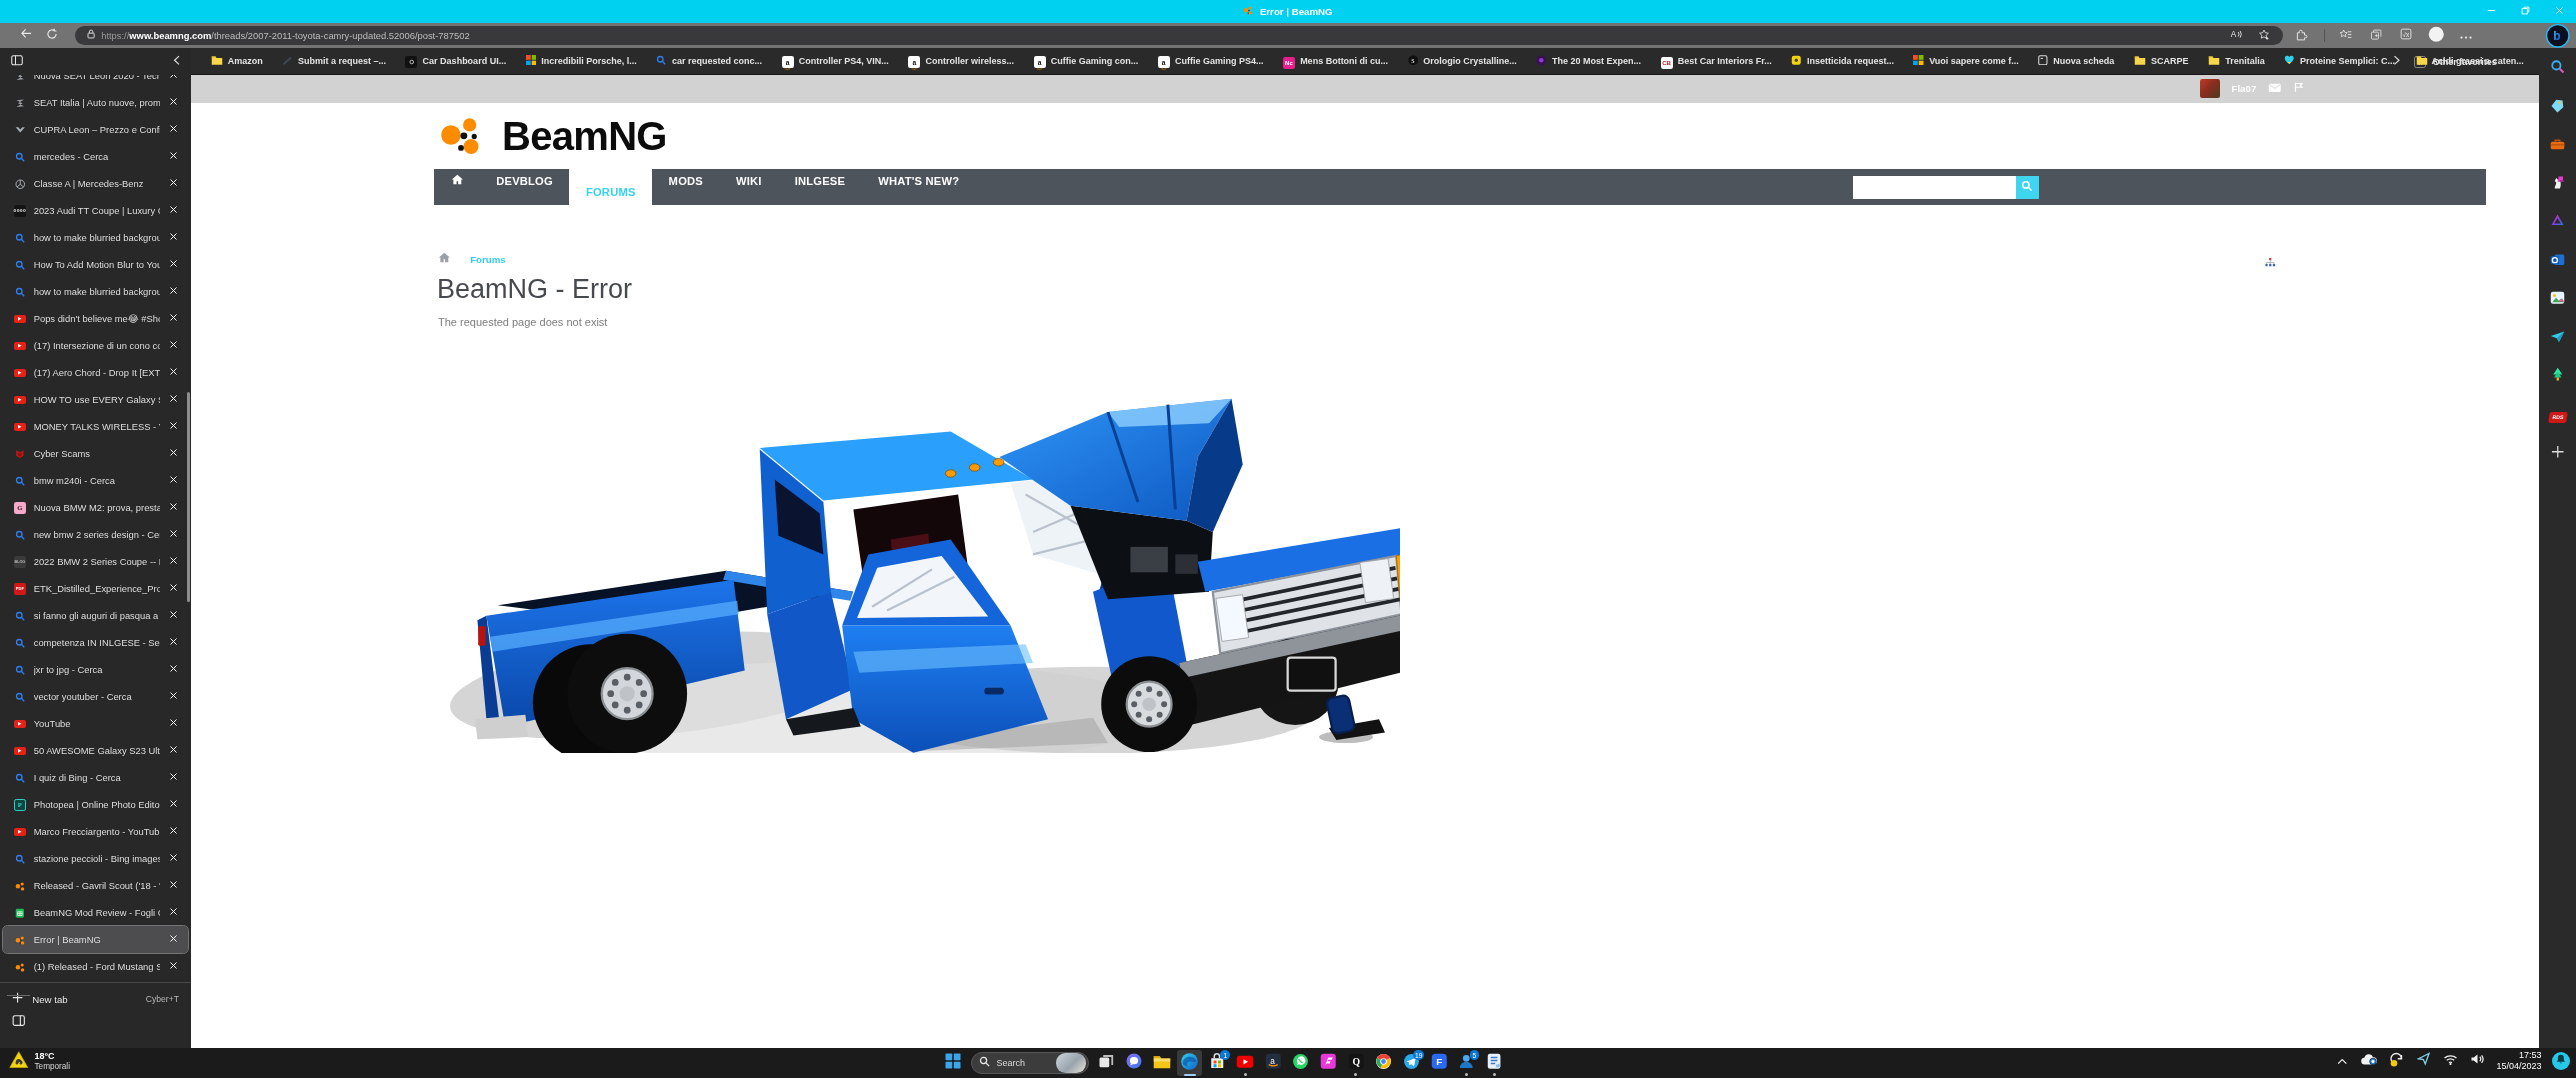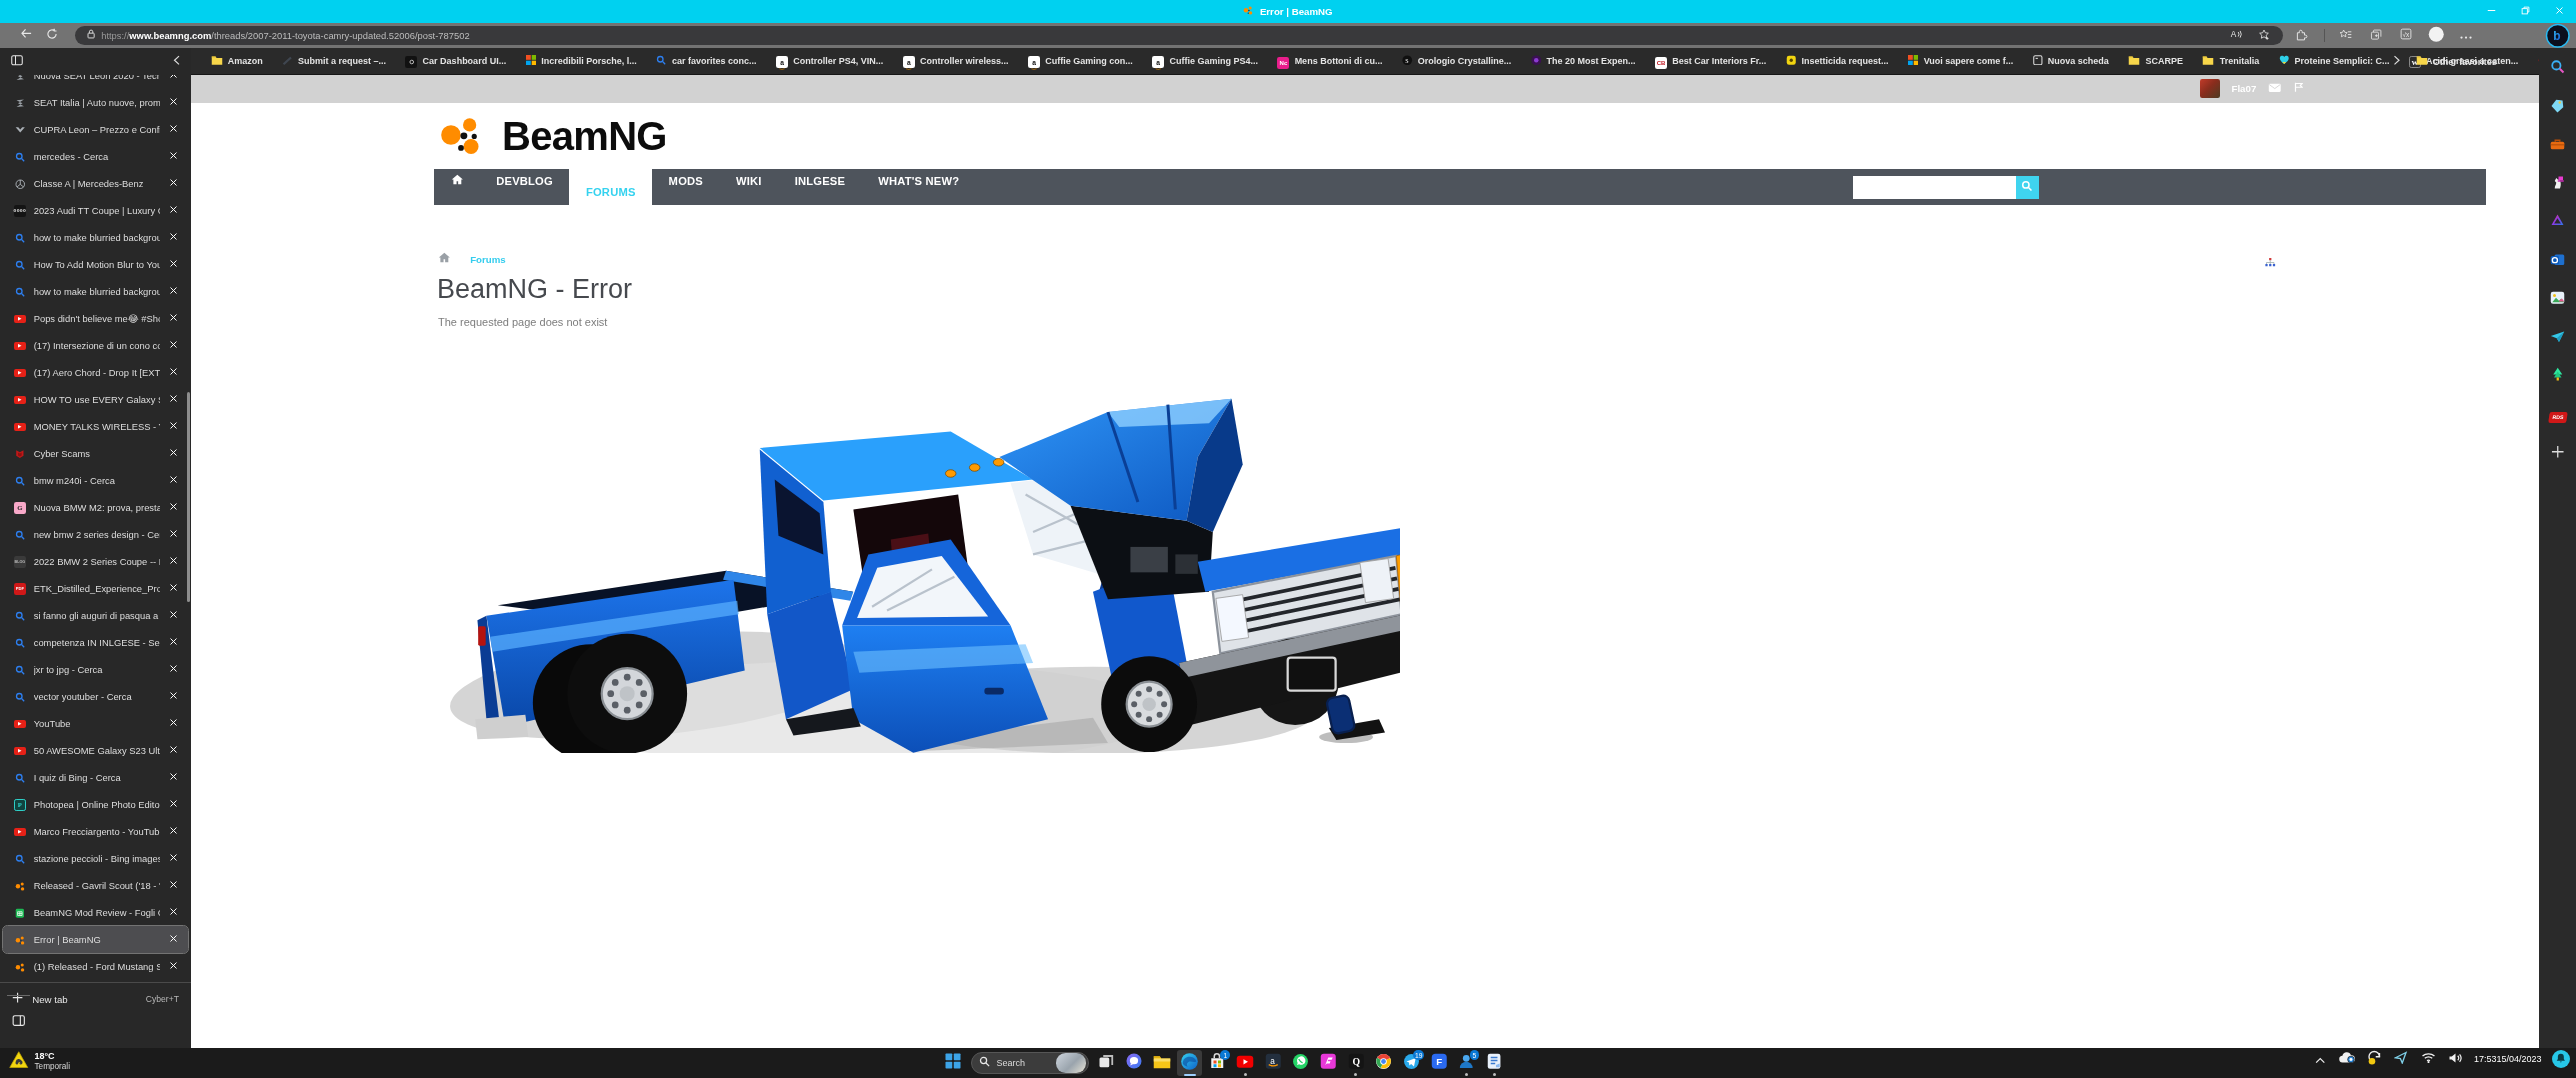--- a/index.html
+++ b/index.html
@@ -105,21 +105,21 @@
   .tapp.running::after{content:"";position:absolute;bottom:-0.7px;left:11.2px;width:3px;height:3px;border-radius:50%;background:#bdbdbd;}
   .tapp .badge{position:absolute;top:0px;right:0px;min-width:9.7px;height:9.7px;border-radius:5.2px;background:#0a78d4;
     color:#fff;font-size:6.7px;display:flex;align-items:center;justify-content:center;padding:0 1.5px;}
   .tsearch{width:118px;height:22.5px;border-radius:11.2px;background:#3c3c3c;border:0.7px solid #565656;
     display:flex;align-items:center;padding:0 1.5px 0 7.5px;gap:6px;margin:0 3px;}
   .tsearch .slabel{color:#ddd;font-size:9px;flex:1;}
   .tsearch .simg{width:30px;height:19.5px;border-radius:9.7px;
     background:linear-gradient(135deg,#cfd6de 0%,#9aa4ad 55%,#e8e4d6 100%);}
   .tray{position:absolute;right:6px;top:2.2px;display:flex;align-items:center;gap:10.5px;}
   .tray-ic{width:16.5px;height:16.5px;display:flex;align-items:center;justify-content:center;color:#eee;}
-  .clock{display:flex;flex-direction:row;align-items:flex-end;line-height:10.5px;}
+  .clock{display:flex;flex-direction:column;align-items:flex-end;line-height:10.5px;}
   .clock .tm{color:#fff;font-size:9px;}
   .clock .dt{color:#fff;font-size:9px;}
   .notif{width:18px;height:18px;border-radius:50%;background:#27c7e8;display:flex;align-items:center;justify-content:center;}
 
   .ic-yt{display:inline-flex;width:12px;height:8.2px;background:#e62117;border-radius:1.9px;color:#fff;
     font-size:4.5px;align-items:center;justify-content:center;}
   .sqico{display:inline-flex;align-items:center;justify-content:center;border-radius:2.2px;
     font-weight:bold;color:#fff;width:12px;height:12px;font-size:6.7px;}
 </style>
 </head>
@@ -277,21 +277,21 @@
             <rect x="0" y="7.6" width="6.4" height="6.4" fill="#00a4ef"></rect>
             <rect x="7.6" y="7.6" width="6.4" height="6.4" fill="#ffb900"></rect>
           </svg></span>
         <span class="blabel">Incredibili Porsche, l...</span>
       </div>
       <div class="bm">
         <span class="bic"><svg width="10.5" height="10.5" viewBox="0 0 16 16">
             <circle cx="6.5" cy="6.5" r="4.2" fill="none" stroke="#2d7ff0" stroke-width="2"></circle>
             <line x1="10" y1="10" x2="14" y2="14" stroke="#2d7ff0" stroke-width="2"></line>
           </svg></span>
-        <span class="blabel">car favorites conc...</span>
+        <span class="blabel">car requested conc...</span>
       </div>
       <div class="bm">
         <span class="bic"><span class="sqico" style="background:#fff;color:#111;">a<span style="position:absolute;margin-top:6.7px;color:#f90;font-size:6px;">‿</span></span></span>
         <span class="blabel">Controller PS4, VIN...</span>
       </div>
       <div class="bm">
         <span class="bic"><span class="sqico" style="background:#fff;color:#111;">a<span style="position:absolute;margin-top:6.7px;color:#f90;font-size:6px;">‿</span></span></span>
         <span class="blabel">Controller wireless...</span>
       </div>
       <div class="bm">

